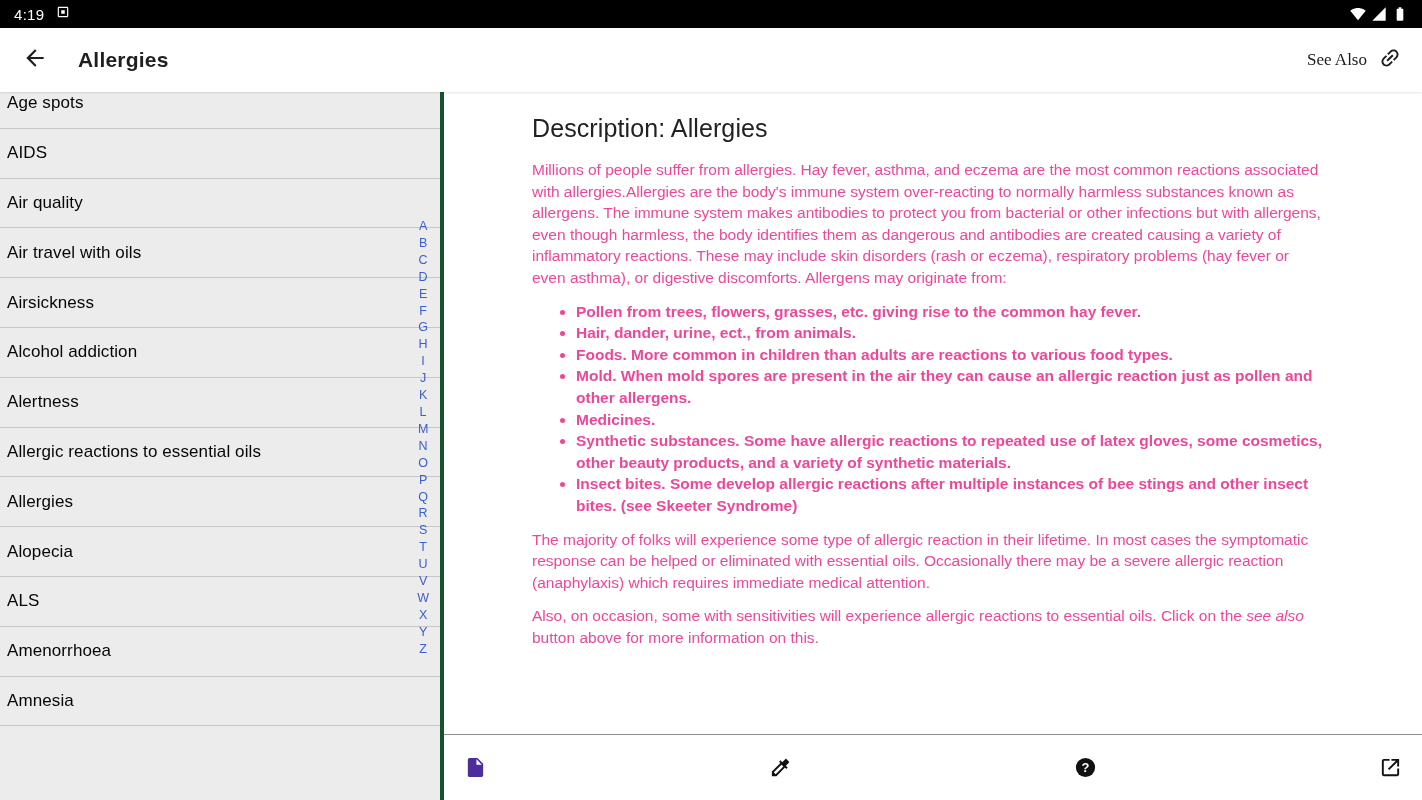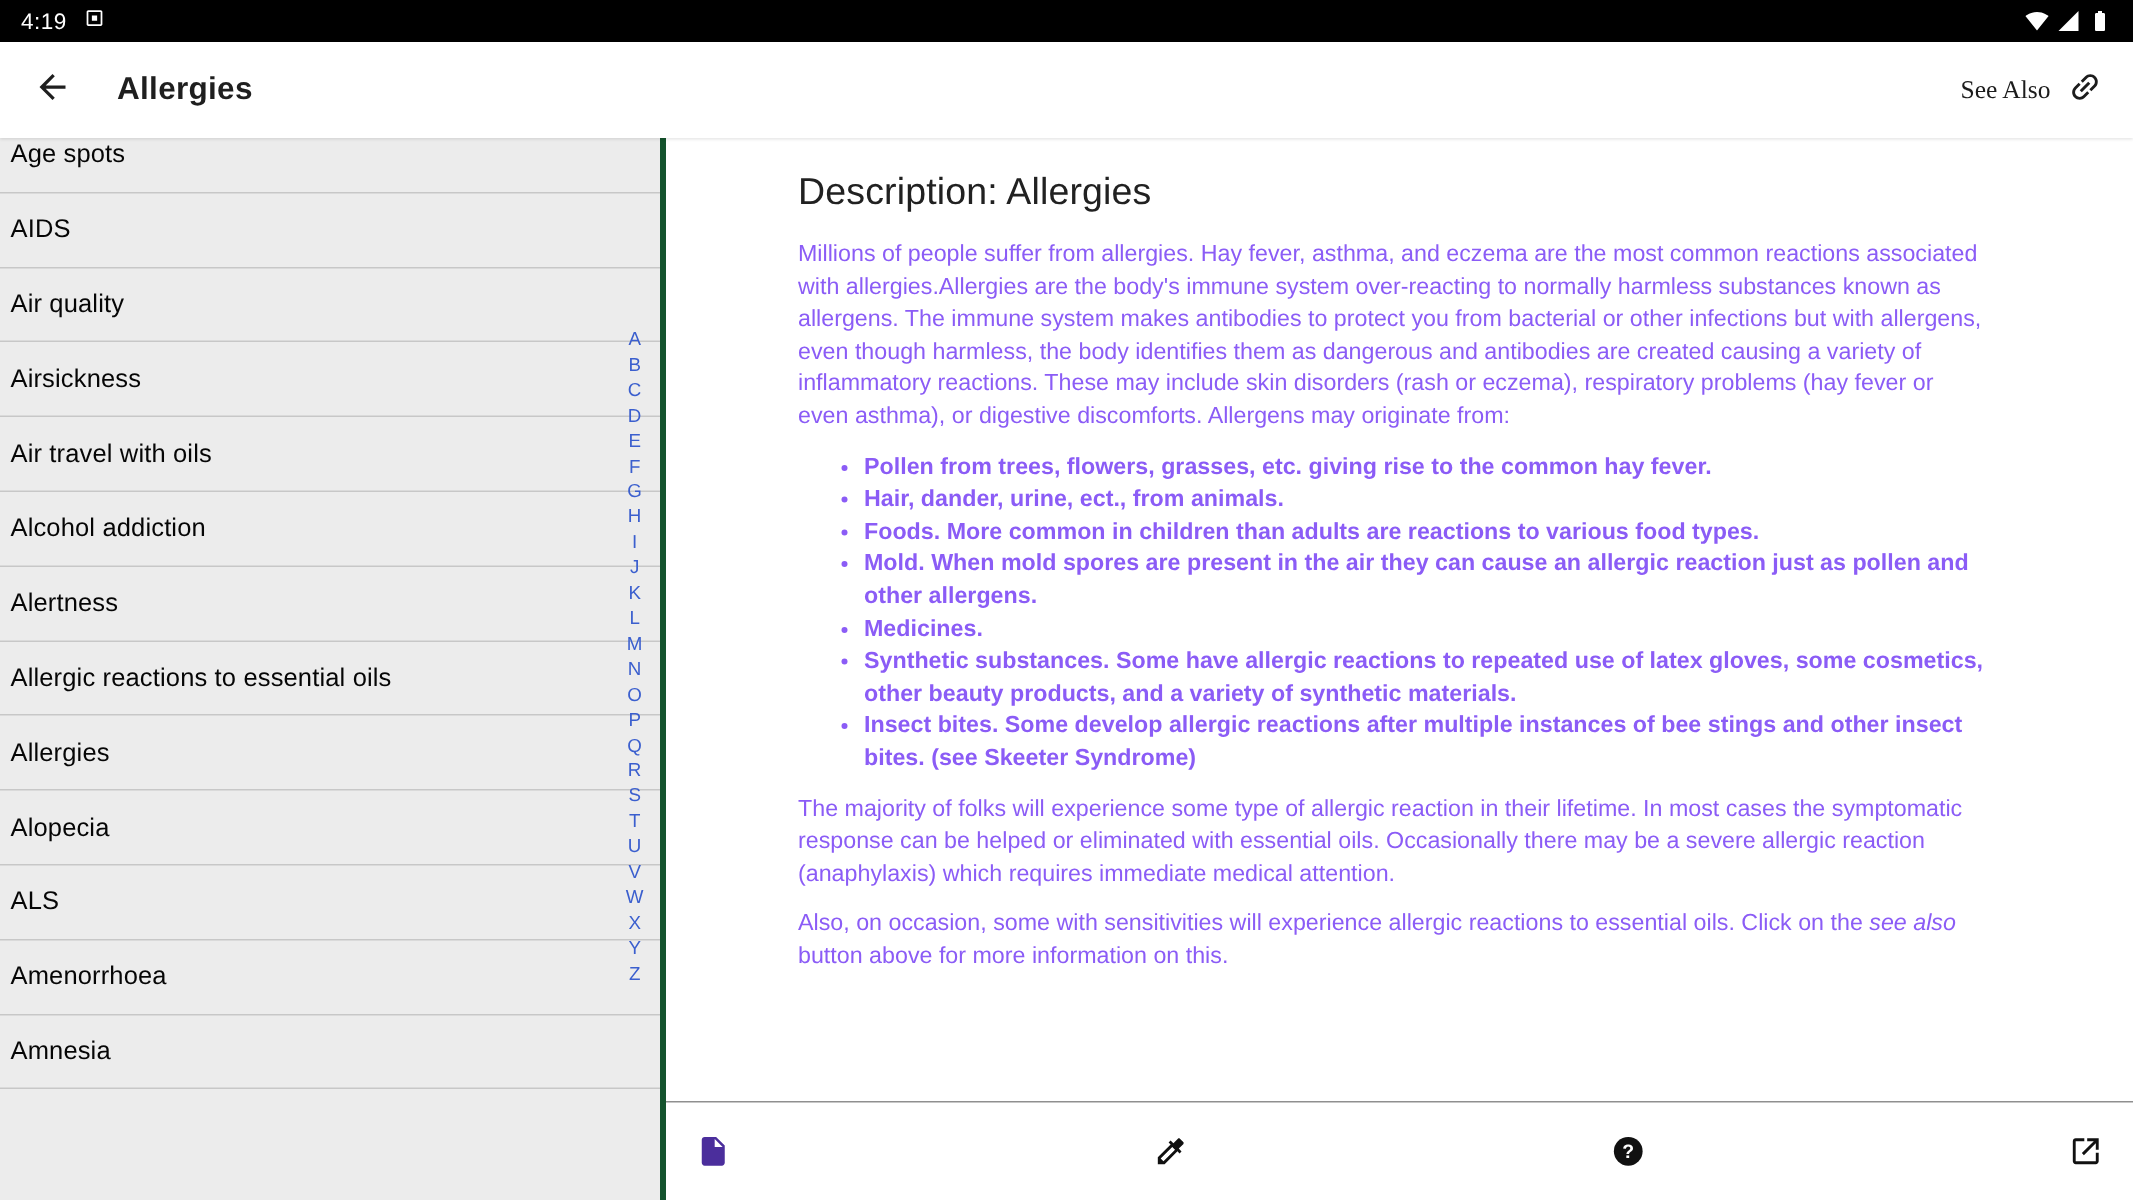--- a/index.html
+++ b/index.html
@@ -54,21 +54,21 @@
     color:var(--index-blue);font-size:12.5px;line-height:16.9px;cursor:pointer;
     text-align:center;
   }
   
   .content{flex:1;background:#fff;display:flex;flex-direction:column;min-width:0;justify-content:center;}
   .article{flex:1;padding:22px 96px 0 88px;overflow:hidden;}
   .article h1{
     font-size:25px;font-weight:500;color:#212121;margin:0 0 16px;letter-spacing:.1px;
   }
   .article p,.article li{
-    font-size:15.5px;line-height:21.6px;color:#8b5cf6;
+    font-size:15.5px;line-height:21.6px;color:#ec4899;
   }
   .article p{margin:0 0 12px;}
   .article ul{margin:0 0 12px;padding-left:44px;list-style:disc;font-weight:bold;}
   
   .bottom-bar{
     height:66px;flex:0 0 auto;border-top:1px solid #8f8f8f;background:#fff;
     display:flex;align-items:center;justify-content:space-between;
     padding:0 19px 0 18px;
   }
   .tool-btn{width:26px;height:26px;display:flex;align-items:center;justify-content:center;cursor:pointer;}
@@ -141,25 +141,25 @@
 
           <div class="cond-item">
             <span>AIDS</span>
           </div>
 
           <div class="cond-item">
             <span>Air quality</span>
           </div>
 
           <div class="cond-item">
+            <span>Air travel with oils</span>
+          </div>
+
+          <div class="cond-item">
             <span>Airsickness</span>
-          </div>
-
-          <div class="cond-item">
-            <span>Air travel with oils</span>
           </div>
 
           <div class="cond-item">
             <span>Alcohol addiction</span>
           </div>
 
           <div class="cond-item">
             <span>Alertness</span>
           </div>
 

